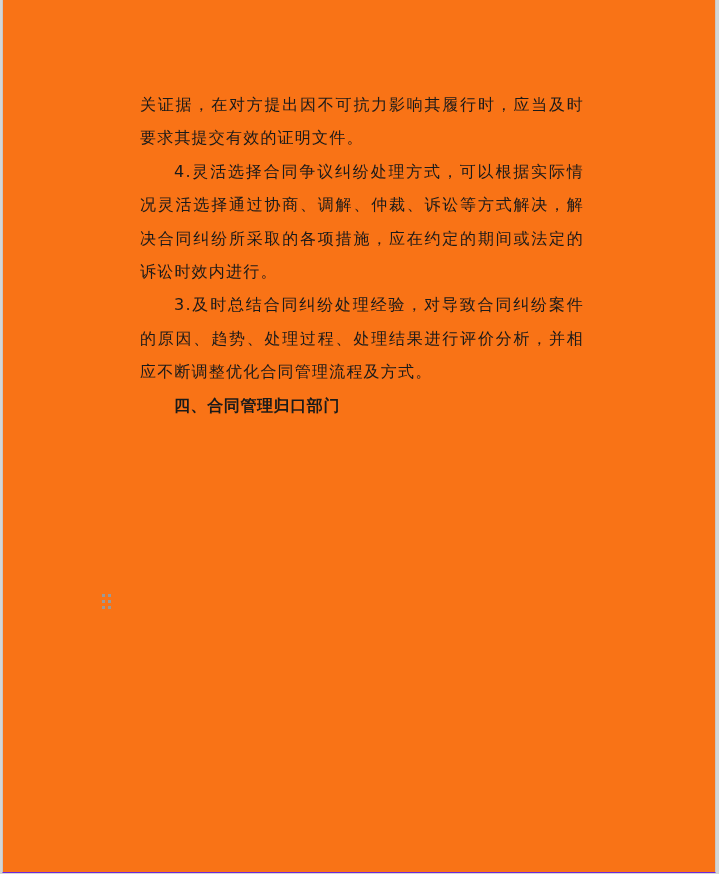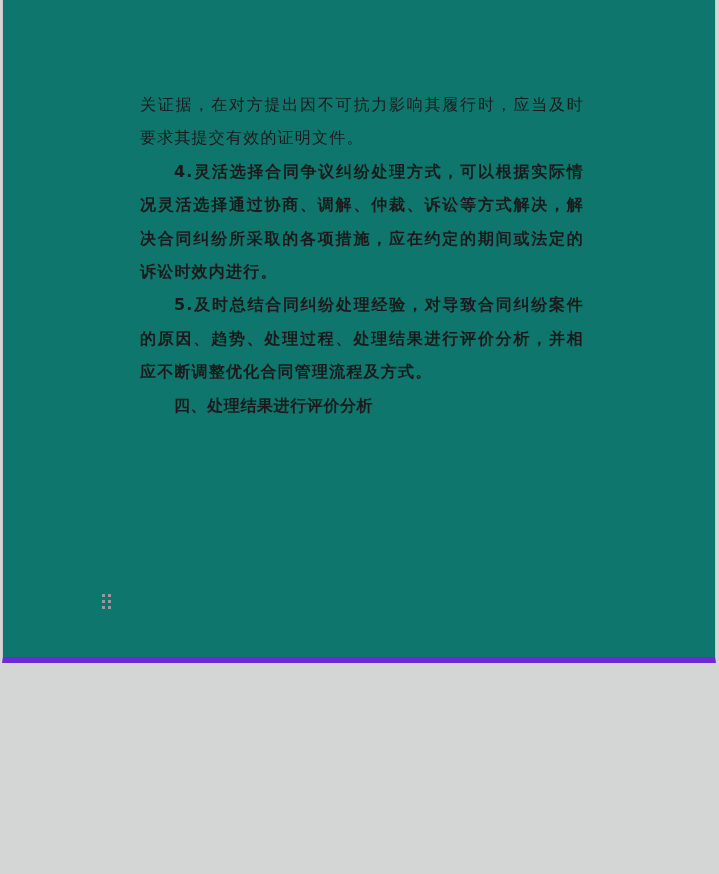--- a/index.html
+++ b/index.html
@@ -3,53 +3,53 @@
   <meta charset="utf-8">
   <style>
     html, body { margin: 0; padding: 0; }
     body {
       width: 719px; height: 874px; overflow: hidden;
       background: #d4d6d6;
       position: relative;
       font-family: "DejaVu Sans", "Liberation Sans", sans-serif;
     }
     .page {
-      position: absolute; left: 2px; top: 0; width: 714px; height: 663px;
-      background: #0f766e;
+      position: absolute; left: 2px; top: 0; width: 714px; height: 873px;
+      background: #f97316;
       border-left: 1px solid #c8c8c8;
       border-right: 1px solid #c8c8c8;
-      border-bottom: 6px solid #6d28d9;
+      border-bottom: 1px solid #6d28d9;
       box-sizing: border-box;
     }
     .body-text {
       position: absolute; left: 137px; top: 88px; width: 444px;
       font-size: 16px; color: #1a1a1a;
       line-height: 33.4px;
       letter-spacing: 1.2px;
     }
     .para { margin: 0; text-align: justify; text-align-last: left; }
-    .indent { text-indent: 34px; font-weight: bold; }
+    .indent { text-indent: 34px; }
     .heading { font-weight: bold; letter-spacing: 0.6px; }
     .drag-handle {
       position: absolute; left: 99px; top: 594px; width: 10px; height: 17px;
       cursor: grab;
     }
     .drag-handle span {
       position: absolute; width: 3px; height: 3px; background: #9a9a9a;
     }
   </style>
 </head>
 <body>
 
 <div class="page">
   <div class="body-text">
     <p class="para">关证据，在对方提出因不可抗力影响其履行时，应当及时要求其提交有效的证明文件。</p>
     <p class="para indent">4.灵活选择合同争议纠纷处理方式，可以根据实际情况灵活选择通过协商、调解、仲裁、诉讼等方式解决，解决合同纠纷所采取的各项措施，应在约定的期间或法定的诉讼时效内进行。</p>
-    <p class="para indent">5.及时总结合同纠纷处理经验，对导致合同纠纷案件的原因、趋势、处理过程、处理结果进行评价分析，并相应不断调整优化合同管理流程及方式。</p>
-    <p class="para indent heading">四、处理结果进行评价分析</p>
+    <p class="para indent">3.及时总结合同纠纷处理经验，对导致合同纠纷案件的原因、趋势、处理过程、处理结果进行评价分析，并相应不断调整优化合同管理流程及方式。</p>
+    <p class="para indent heading">四、合同管理归口部门</p>
   </div>
 
   <div class="drag-handle">
     <span style="left:0;top:0"></span>
       <span style="left:6px;top:0"></span>
     <span style="left:0;top:6px"></span>
       <span style="left:6px;top:6px"></span>
     <span style="left:0;top:12px"></span>
       <span style="left:6px;top:12px"></span>
   </div>

